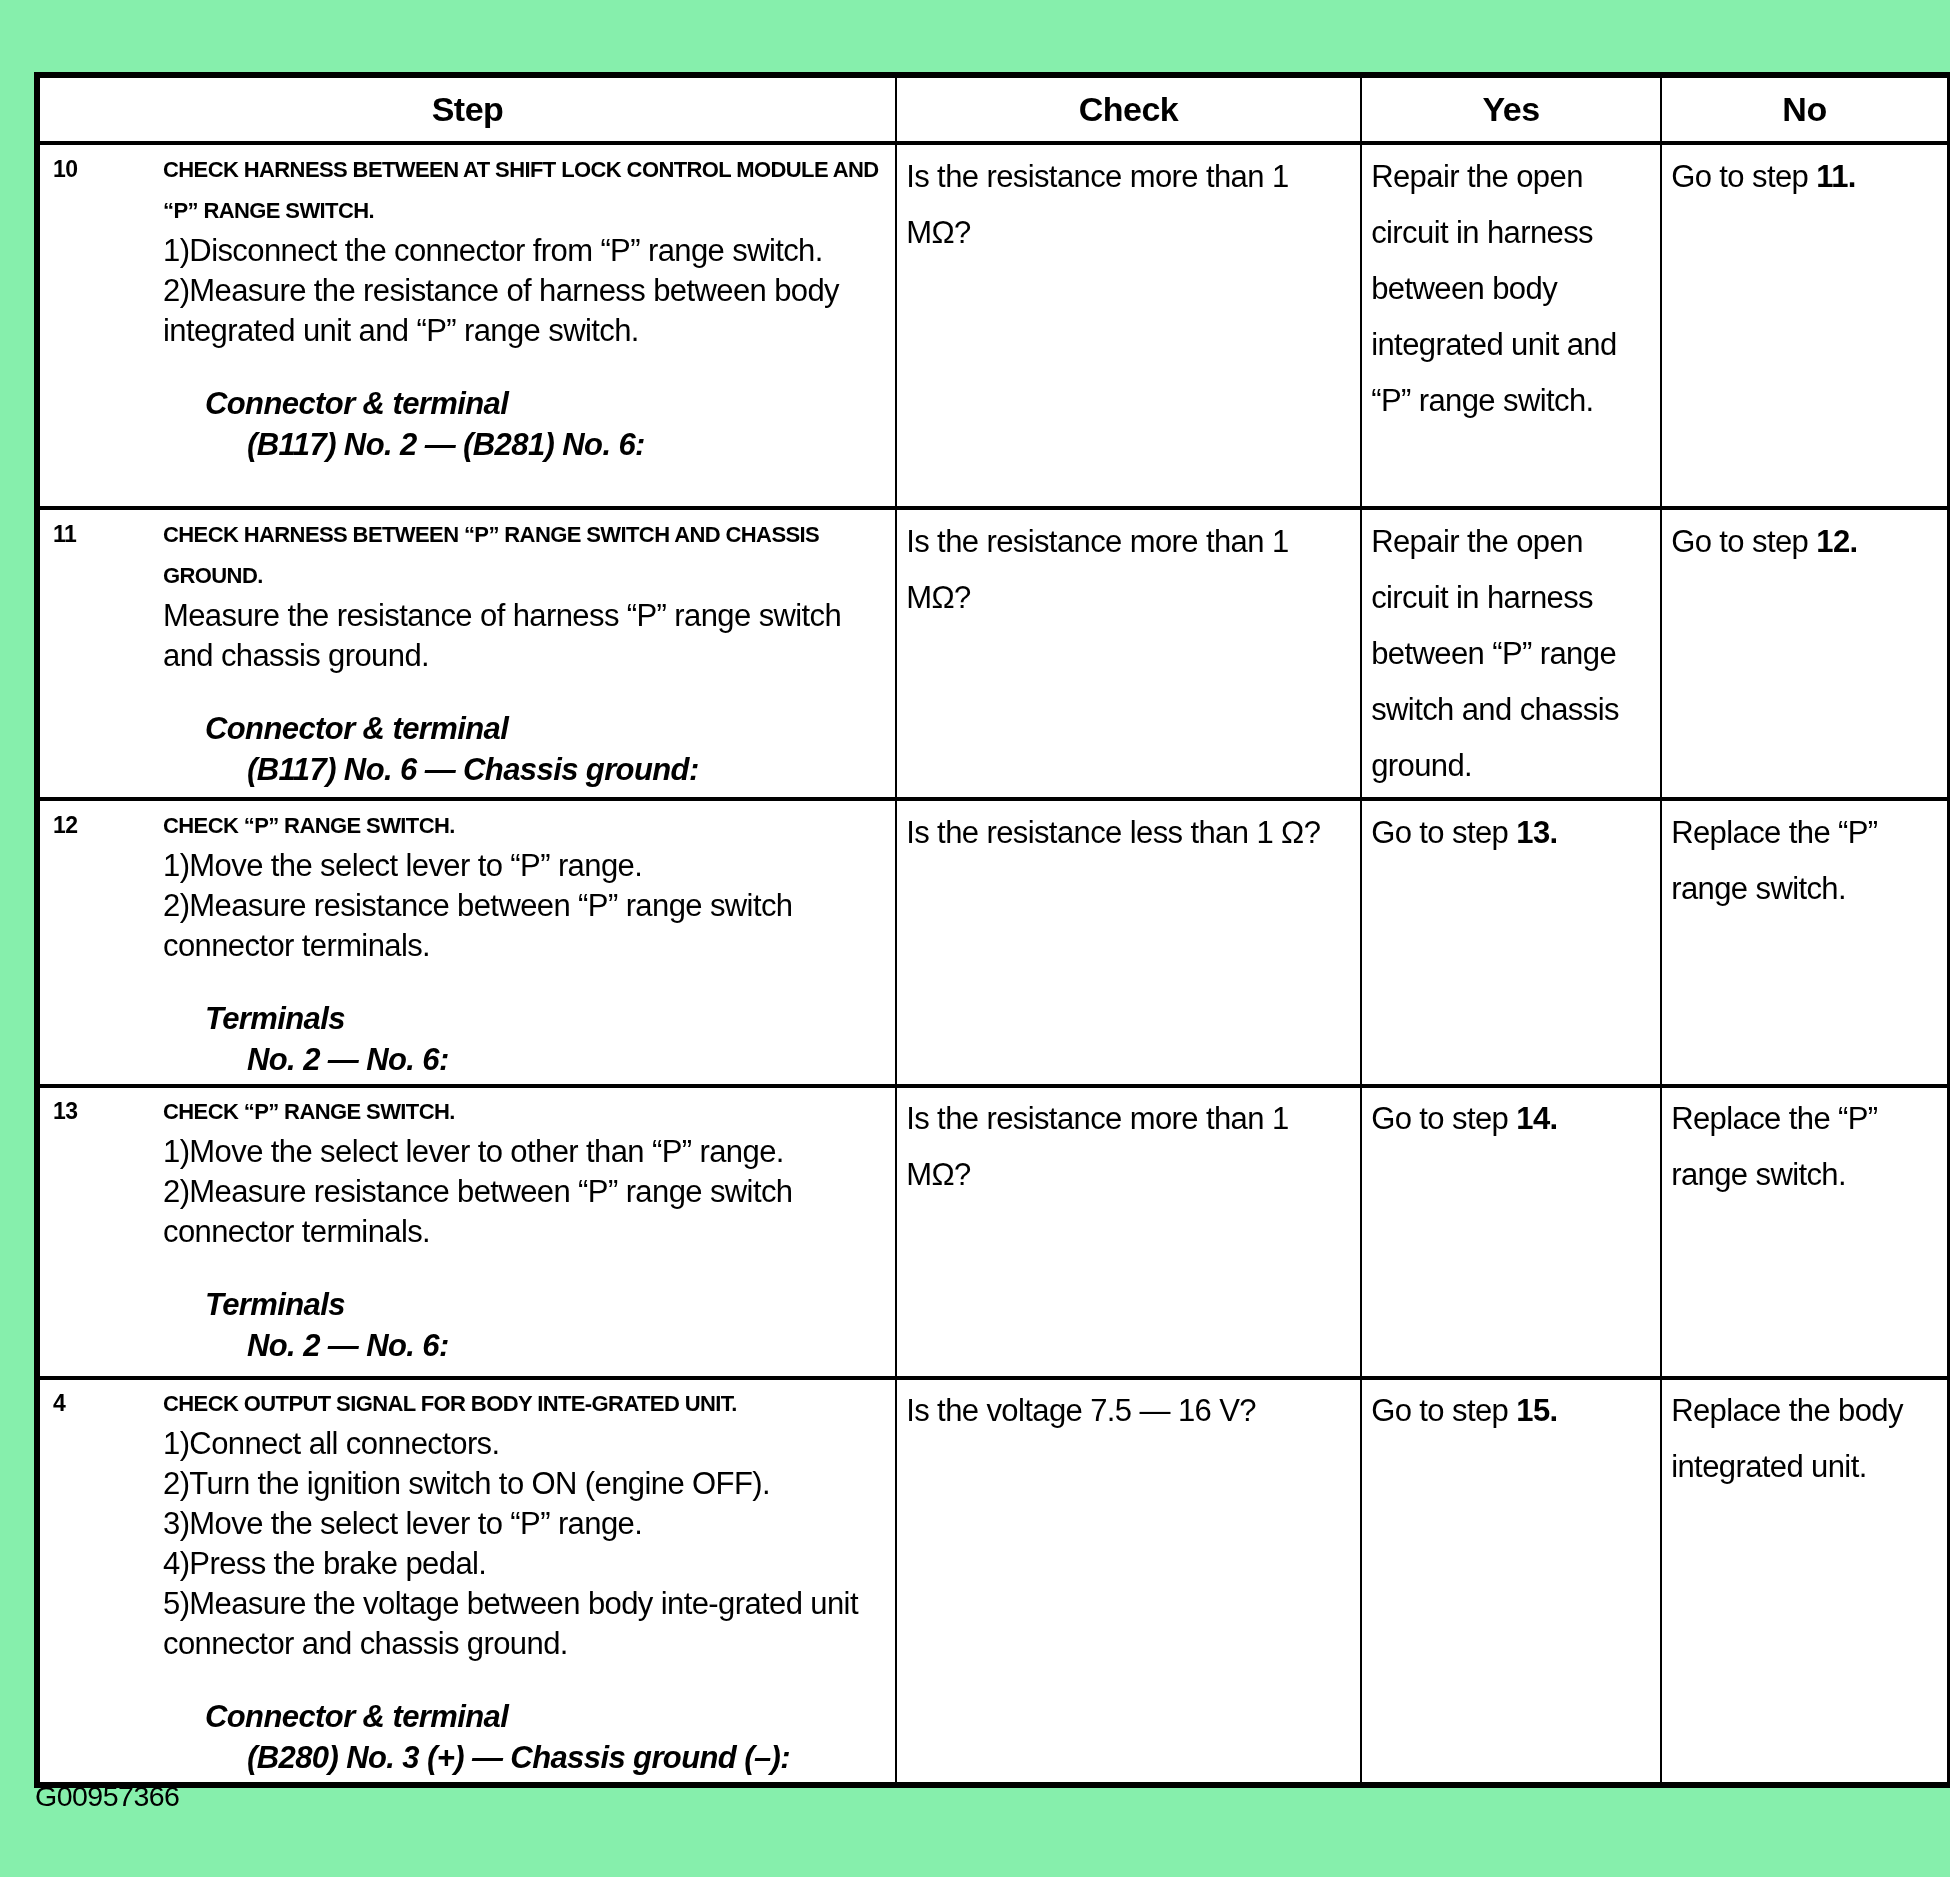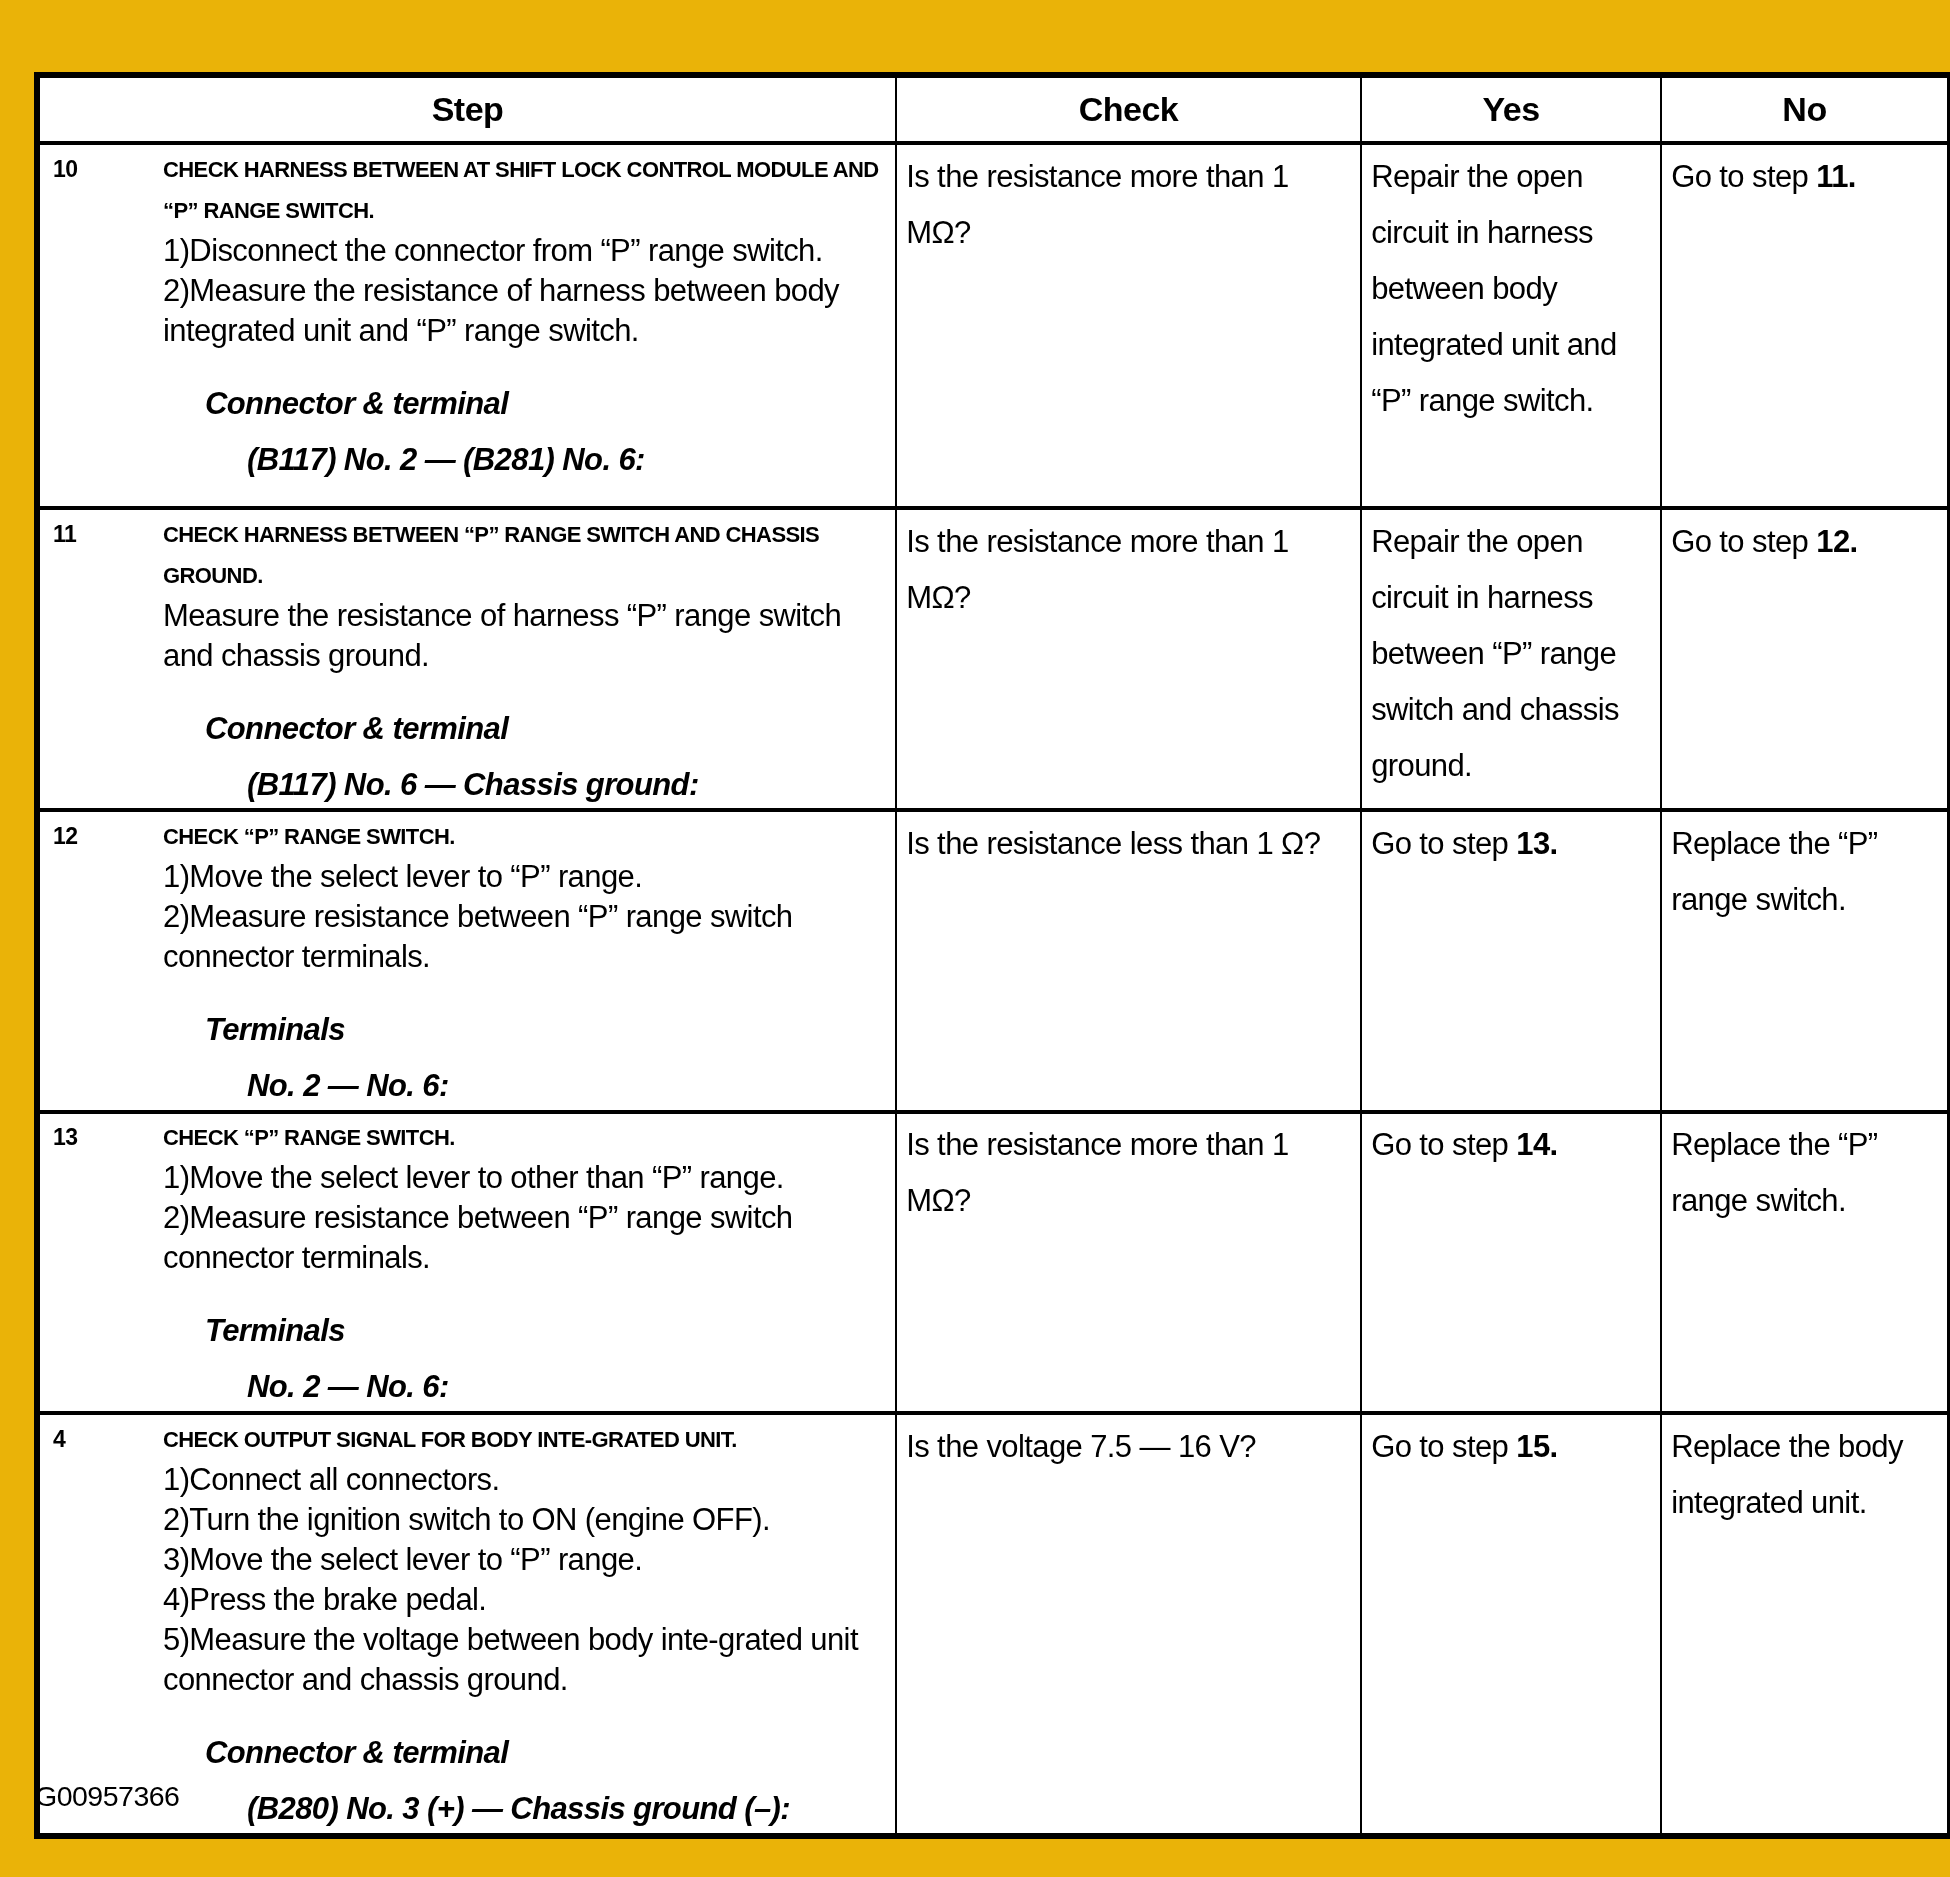--- a/index.html
+++ b/index.html
@@ -3,21 +3,21 @@
 <meta charset="utf-8">
 <style>
   html, body { margin: 0; padding: 0; background: #ffffff; }
   body {
     width: 1951px; height: 1878px;
     font-family: "Liberation Sans", sans-serif;
     color: #000000;
     position: relative;
     overflow: hidden;
   }
-  .page { position: absolute; inset: 0; background: #eab308; }
+  .page { position: absolute; inset: 0; background: #86efac; }
 
   table.doc-table {
     position: absolute;
     left: 34px; top: 72px;
     width: 1913px;
     border-collapse: collapse;
     table-layout: fixed;
     border: 6.4px solid #000;
     background: #fff;
   }
@@ -78,21 +78,20 @@
     letter-spacing: -0.6px;
     margin-top: 32px;
   }
   .step-sub2 {
     font-size: 31px;
     font-weight: bold;
     font-style: italic;
     line-height: 41px;
     margin-left: 84px;
     letter-spacing: -0.6px;
-    margin-top: 15px;
   }
 
   .figure-id {
     position: absolute;
     left: 35px; top: 1780px;
     font-size: 28.5px;
     letter-spacing: -0.5px;
   }
 </style>
 </head>

